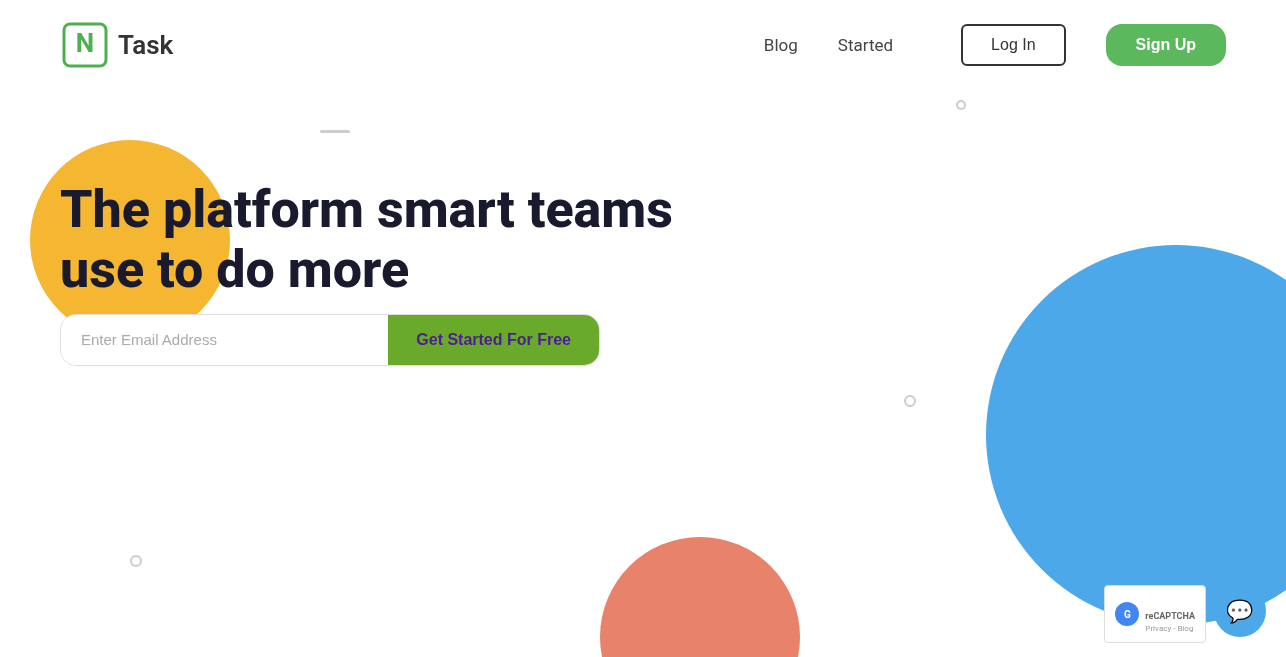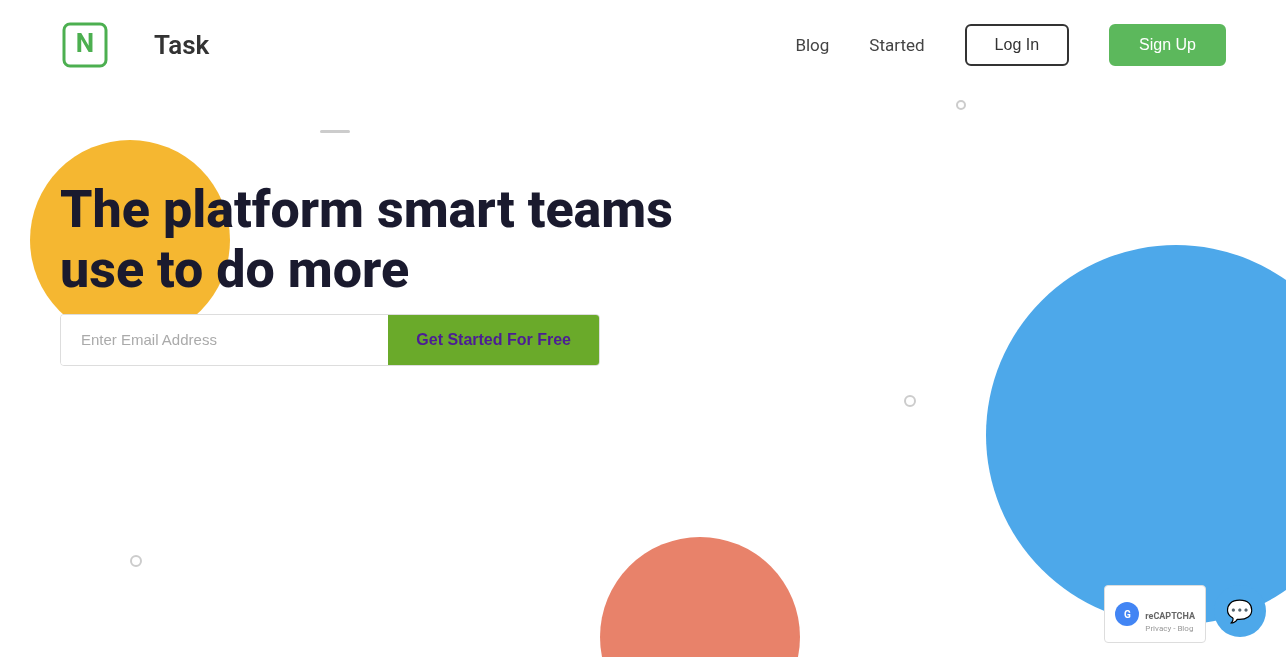--- a/index.html
+++ b/index.html
@@ -37,21 +37,20 @@
 
     .logo-icon {
       width: 50px;
       height: 50px;
     }
 
     .logo-text {
       font-size: 26px;
       font-weight: 600;
       color: #333;
-      margin-left: 36px;
     }
 
     .nav-links {
       display: flex;
       align-items: center;
       gap: 40px;
     }
 
     .nav-link {
       font-size: 17px;
@@ -62,31 +61,32 @@
 
     .btn-login {
       padding: 10px 28px;
       border: 2px solid #333;
       background: transparent;
       color: #333;
       font-size: 16px;
       border-radius: 6px;
       cursor: pointer;
       font-weight: 500;
+      margin-left: 28px;
     }
 
     .btn-signup {
       padding: 10px 28px;
       border: 2px solid #5cb85c;
       background: #5cb85c;
       color: #fff;
       font-size: 16px;
-      border-radius: 6px;
-      cursor: pointer;
-      font-weight: 400;
+      border-radius: 16px;
+      cursor: pointer;
+      font-weight: 700;
     }
 
     
     .top-dash {
       position: absolute;
       top: 130px;
       left: 320px;
       width: 30px;
       height: 3px;
       background: #ccc;
@@ -192,21 +192,21 @@
       margin-bottom: 45px;
       max-width: 520px;
     }
 
     
     .email-form {
       display: flex;
       align-items: stretch;
       max-width: 540px;
       border: 1.5px solid #ddd;
-      border-radius: 4px;
+      border-radius: 16px;
       overflow: hidden;
       background: #fff;
     }
 
     .email-input {
       flex: 1;
       padding: 16px 20px;
       border: none;
       outline: none;
       font-size: 15px;

